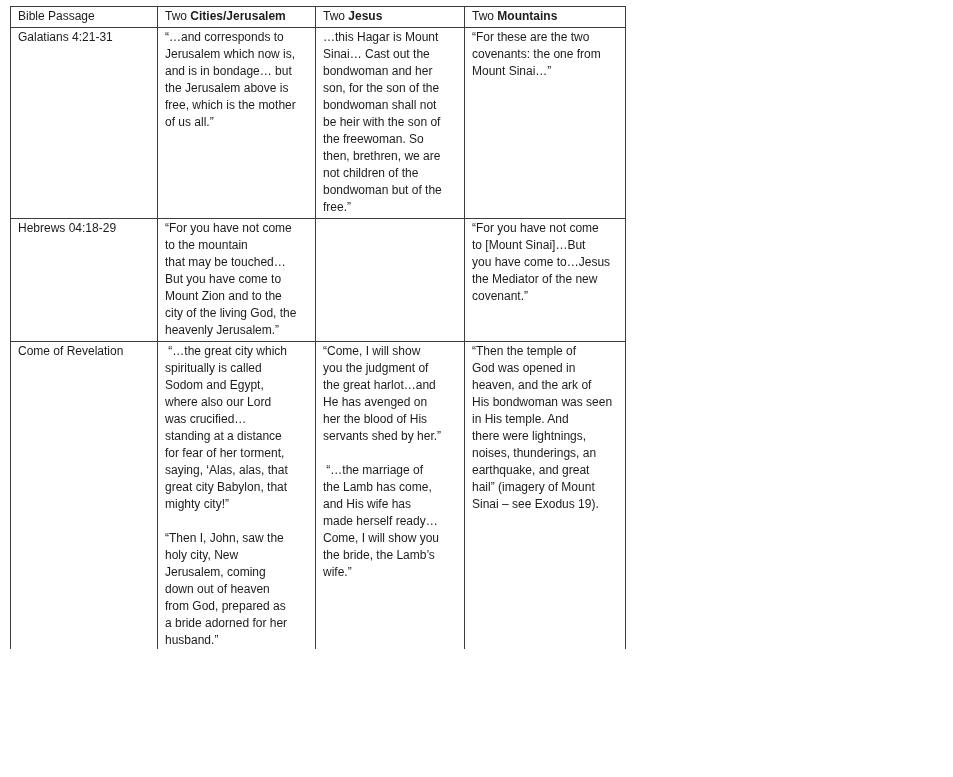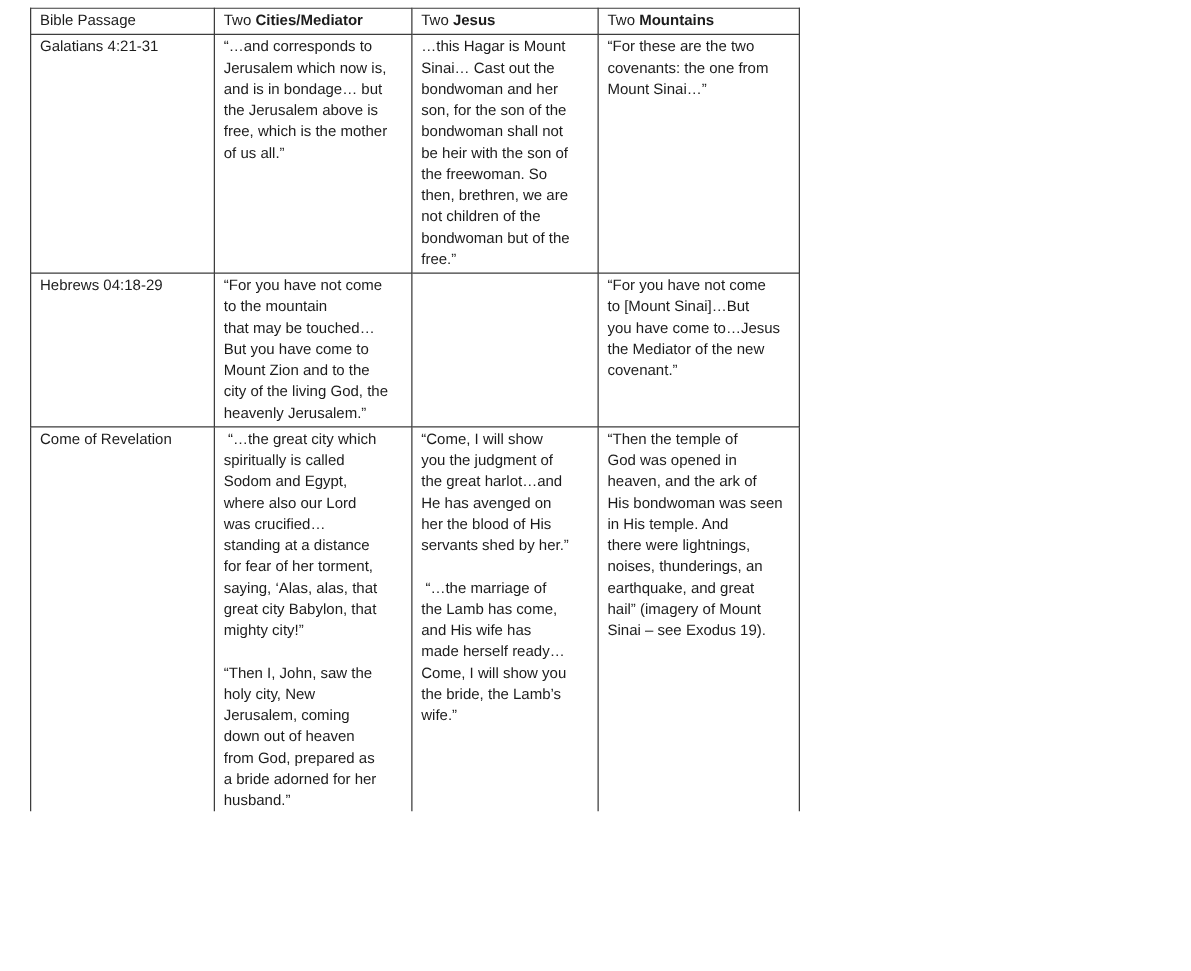--- a/index.html
+++ b/index.html
@@ -10,21 +10,21 @@
   .page {
     position: relative;
     width: 953px;
     height: 777px;
     background: #ffffff;
     overflow: hidden;
     font-family: "Liberation Sans", sans-serif;
   }
   .table-clip {
     position: absolute;
-    left: 24px;
+    left: 10px;
     top: 6px;
     width: 618px;
     height: 643px;
     overflow: hidden;
   }
   table.comparison {
     border-collapse: collapse;
     table-layout: fixed;
     width: 615px;
     color: #1c1c1c;
@@ -69,21 +69,21 @@
     <table class="comparison">
       <colgroup>
         <col class="c1">
           <col class="c2">
           <col class="c3">
           <col class="c4">
       </colgroup>
       <thead>
         <tr class="header-row">
           <th><span class="hdr-prefix">Bible Passage</span><span class="hdr-bold"></span></th>
-          <th><span class="hdr-prefix">Two </span><span class="hdr-bold">Cities/Mediator</span></th>
+          <th><span class="hdr-prefix">Two </span><span class="hdr-bold">Cities/Jerusalem</span></th>
           <th><span class="hdr-prefix">Two </span><span class="hdr-bold">Jesus</span></th>
           <th><span class="hdr-prefix">Two </span><span class="hdr-bold">Mountains</span></th>
         </tr>
       </thead>
       <tbody>
         <tr class="row-galatians">
           <td><span class="passage">Galatians 4:21-31</span></td>
           <td><span class="quote">“…and corresponds to
 Jerusalem which now is,
 and is in bondage… but

